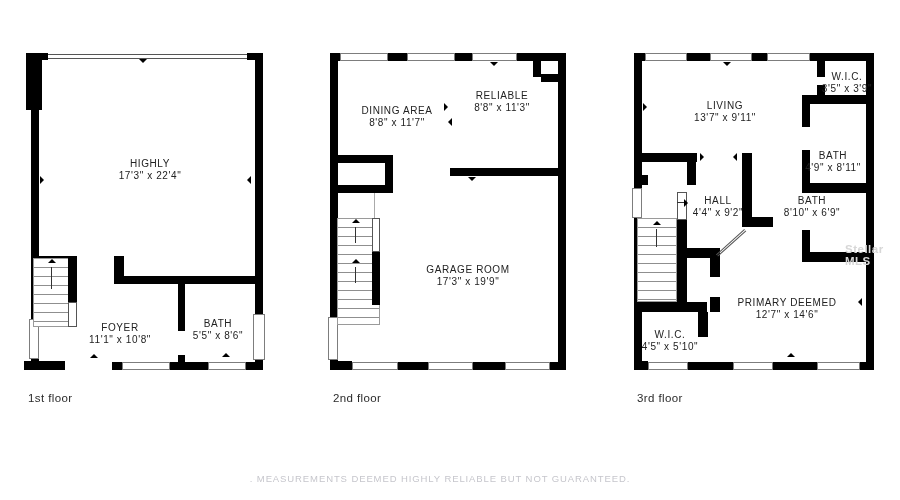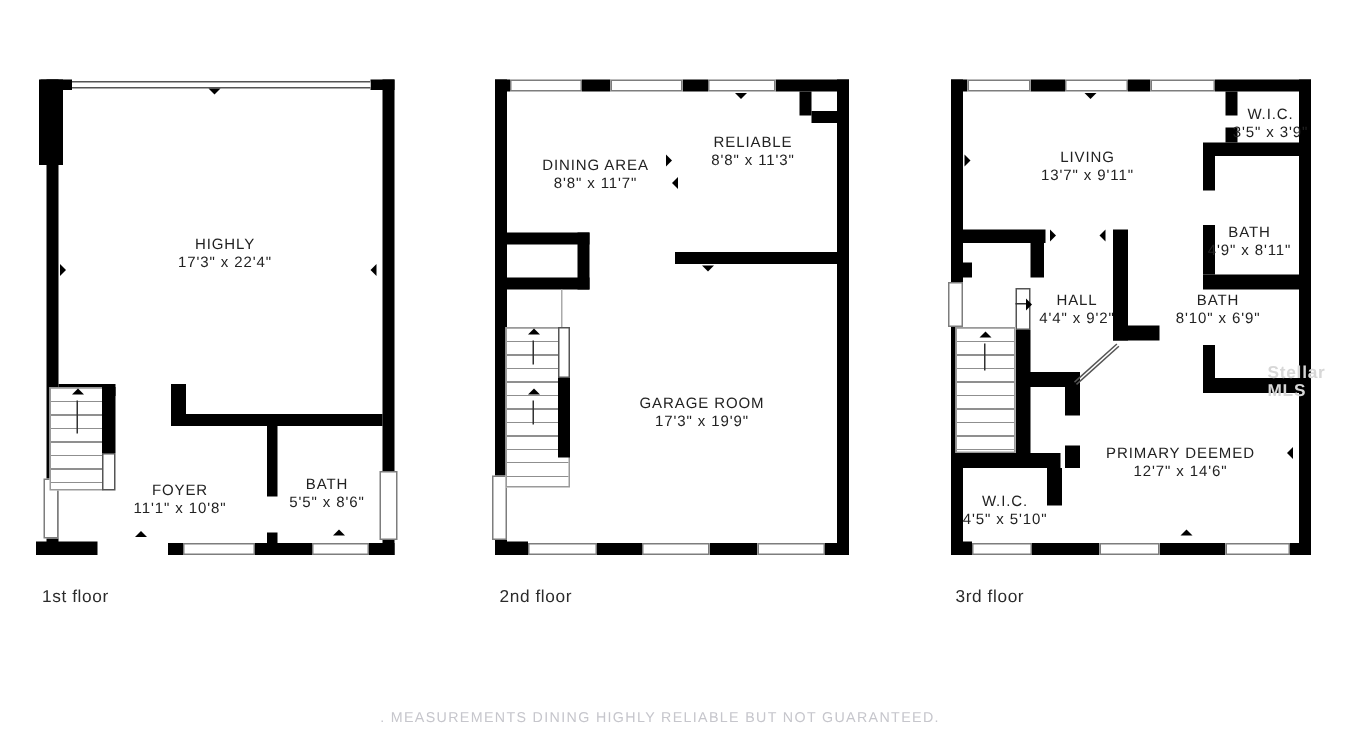--- a/index.html
+++ b/index.html
@@ -227,14 +227,14 @@
       <div>12'7" x 14'6"</div>
     </div>
     <div class="lbl" style="left:670px;top:329px">
       <div>W.I.C.</div>
       <div>4'5" x 5'10"</div>
     </div>
     <div class="caption" style="left:637px;top:392px">3rd floor</div>
     <div class="watermark">Stellar MLS</div>
   </div>
 
-  <div class="disclaimer">. MEASUREMENTS DINING HIGHLY RELIABLE BUT NOT GUARANTEED.</div>
+  <div class="disclaimer">. MEASUREMENTS DEEMED HIGHLY RELIABLE BUT NOT GUARANTEED.</div>
 </div>
 
 </body></html>

